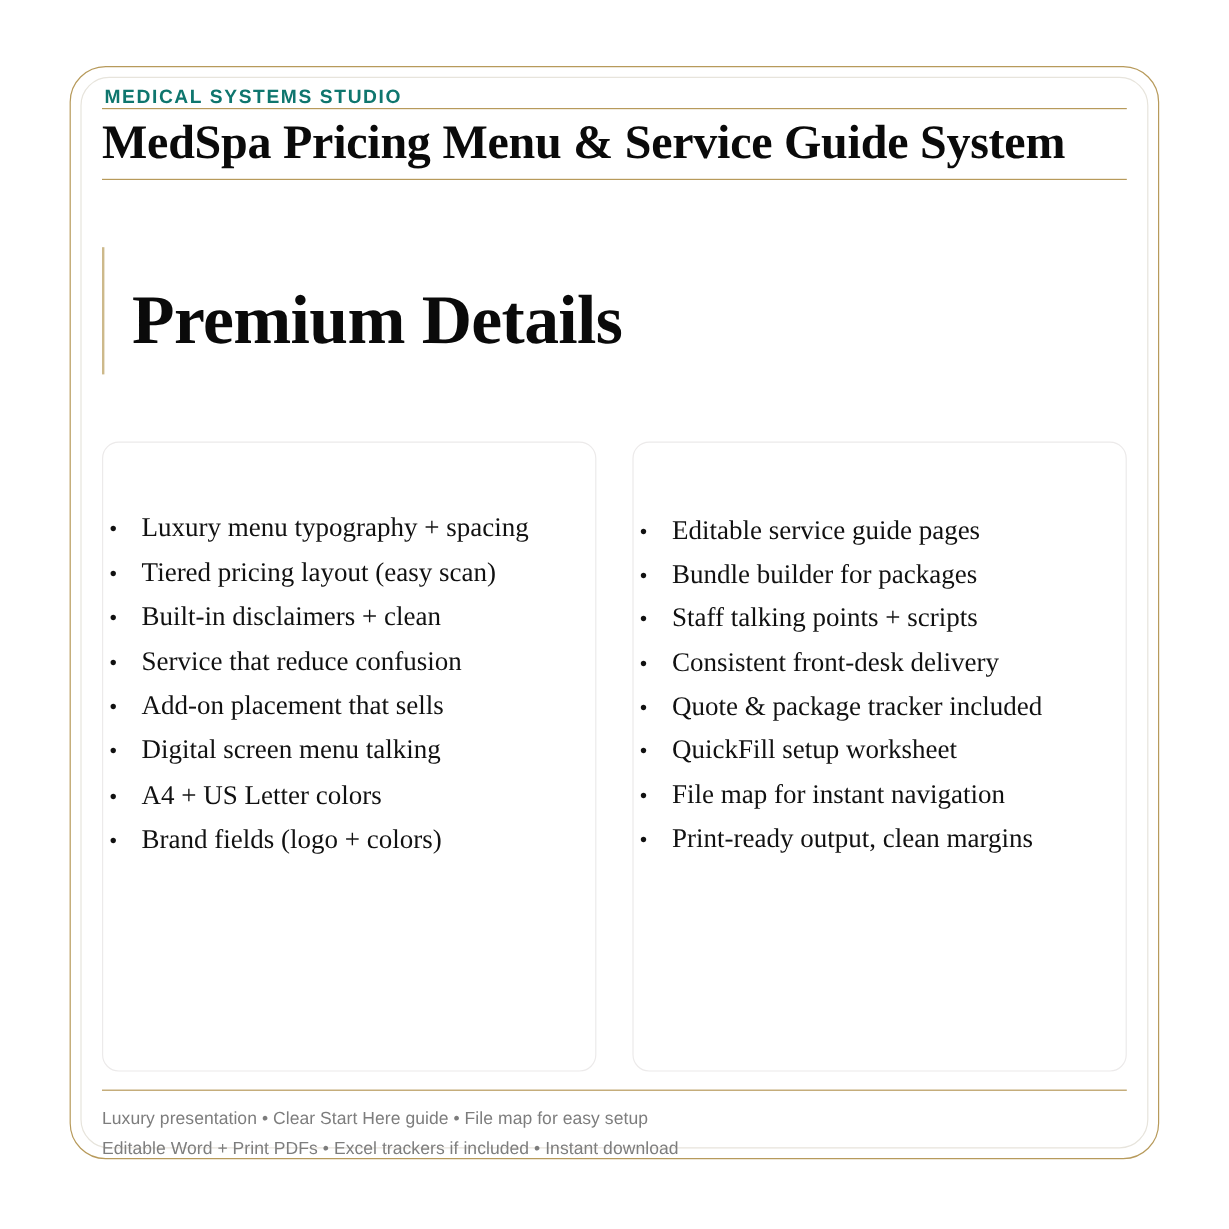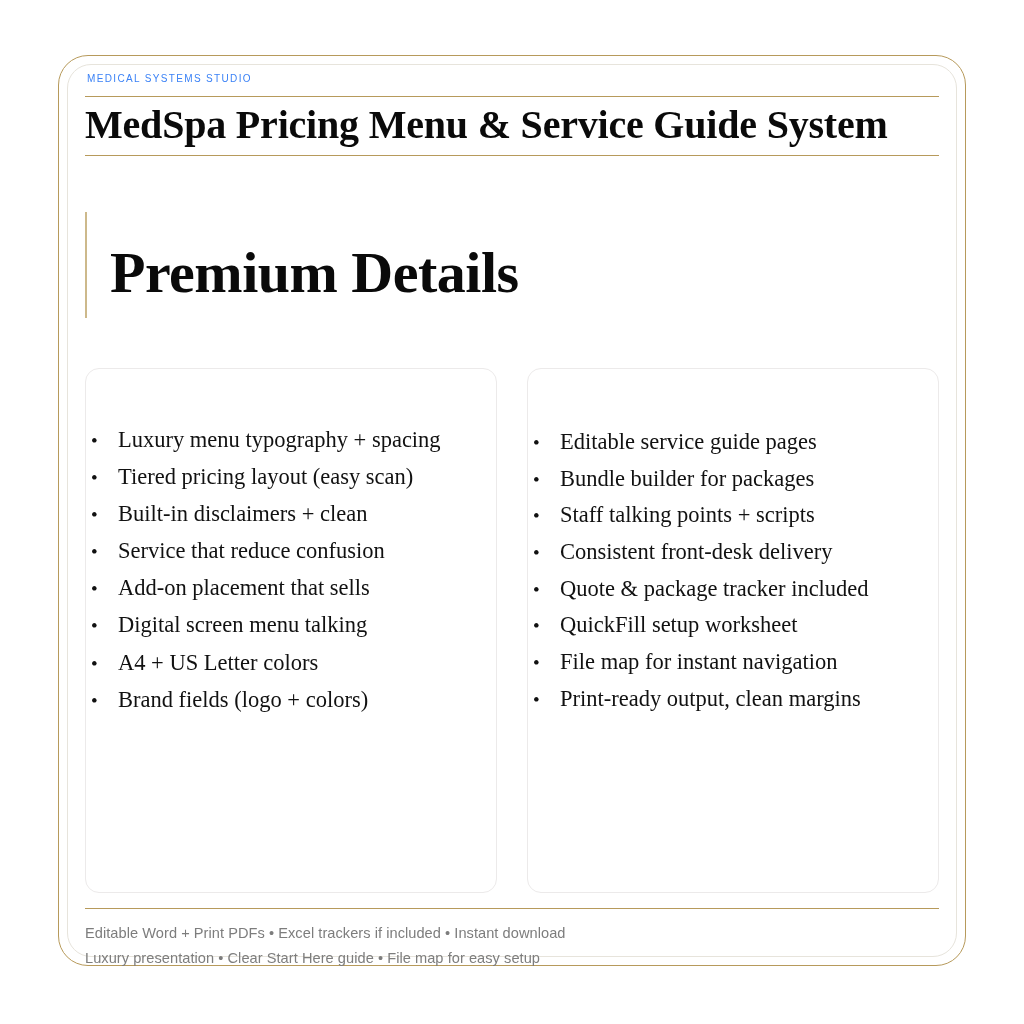--- a/index.html
+++ b/index.html
@@ -43,29 +43,29 @@
   #content {
     position: absolute;
     left: 26px;      
     top: 16px;
     width: 854px;    
     height: 879px;
   }
 
   
   .eyebrow {
-    font-size: 10px;
+    font-size: 16px;
     letter-spacing: 1.35px;
-    color: #3b82f6;
+    color: #0f766e;
     line-height: 1;
     padding: 2px 0 0 2px;
     white-space: nowrap;
+    font-weight: bold;
   }
   .title-block {
-    margin-top: 12px;
     border-top: 1.6px solid #b79a5b;
     border-bottom: 1.6px solid #b79a5b;
     padding: 7px 0 9px 0;
   }
   .doc-title {
     font-family: "Liberation Serif", "DejaVu Serif", serif;
     font-weight: bold;
     font-size: 40px;
     line-height: 1.06;
     color: #0a0a0a;
@@ -277,19 +277,19 @@
               <span class="dot">•</span>
               <span class="txt">Print-ready output, clean margins</span>
             </li>
           </ul>
       </div>
     </div>
 
     <div id="footer">
       <div class="footer-rule"></div>
       <div class="footer-lines">
+        <div class="footer-line">Luxury presentation • Clear Start Here guide • File map for easy setup</div>
         <div class="footer-line">Editable Word + Print PDFs • Excel trackers if included • Instant download</div>
-        <div class="footer-line">Luxury presentation • Clear Start Here guide • File map for easy setup</div>
       </div>
     </div>
 
   </div>
 </div>
 
 </body></html>

